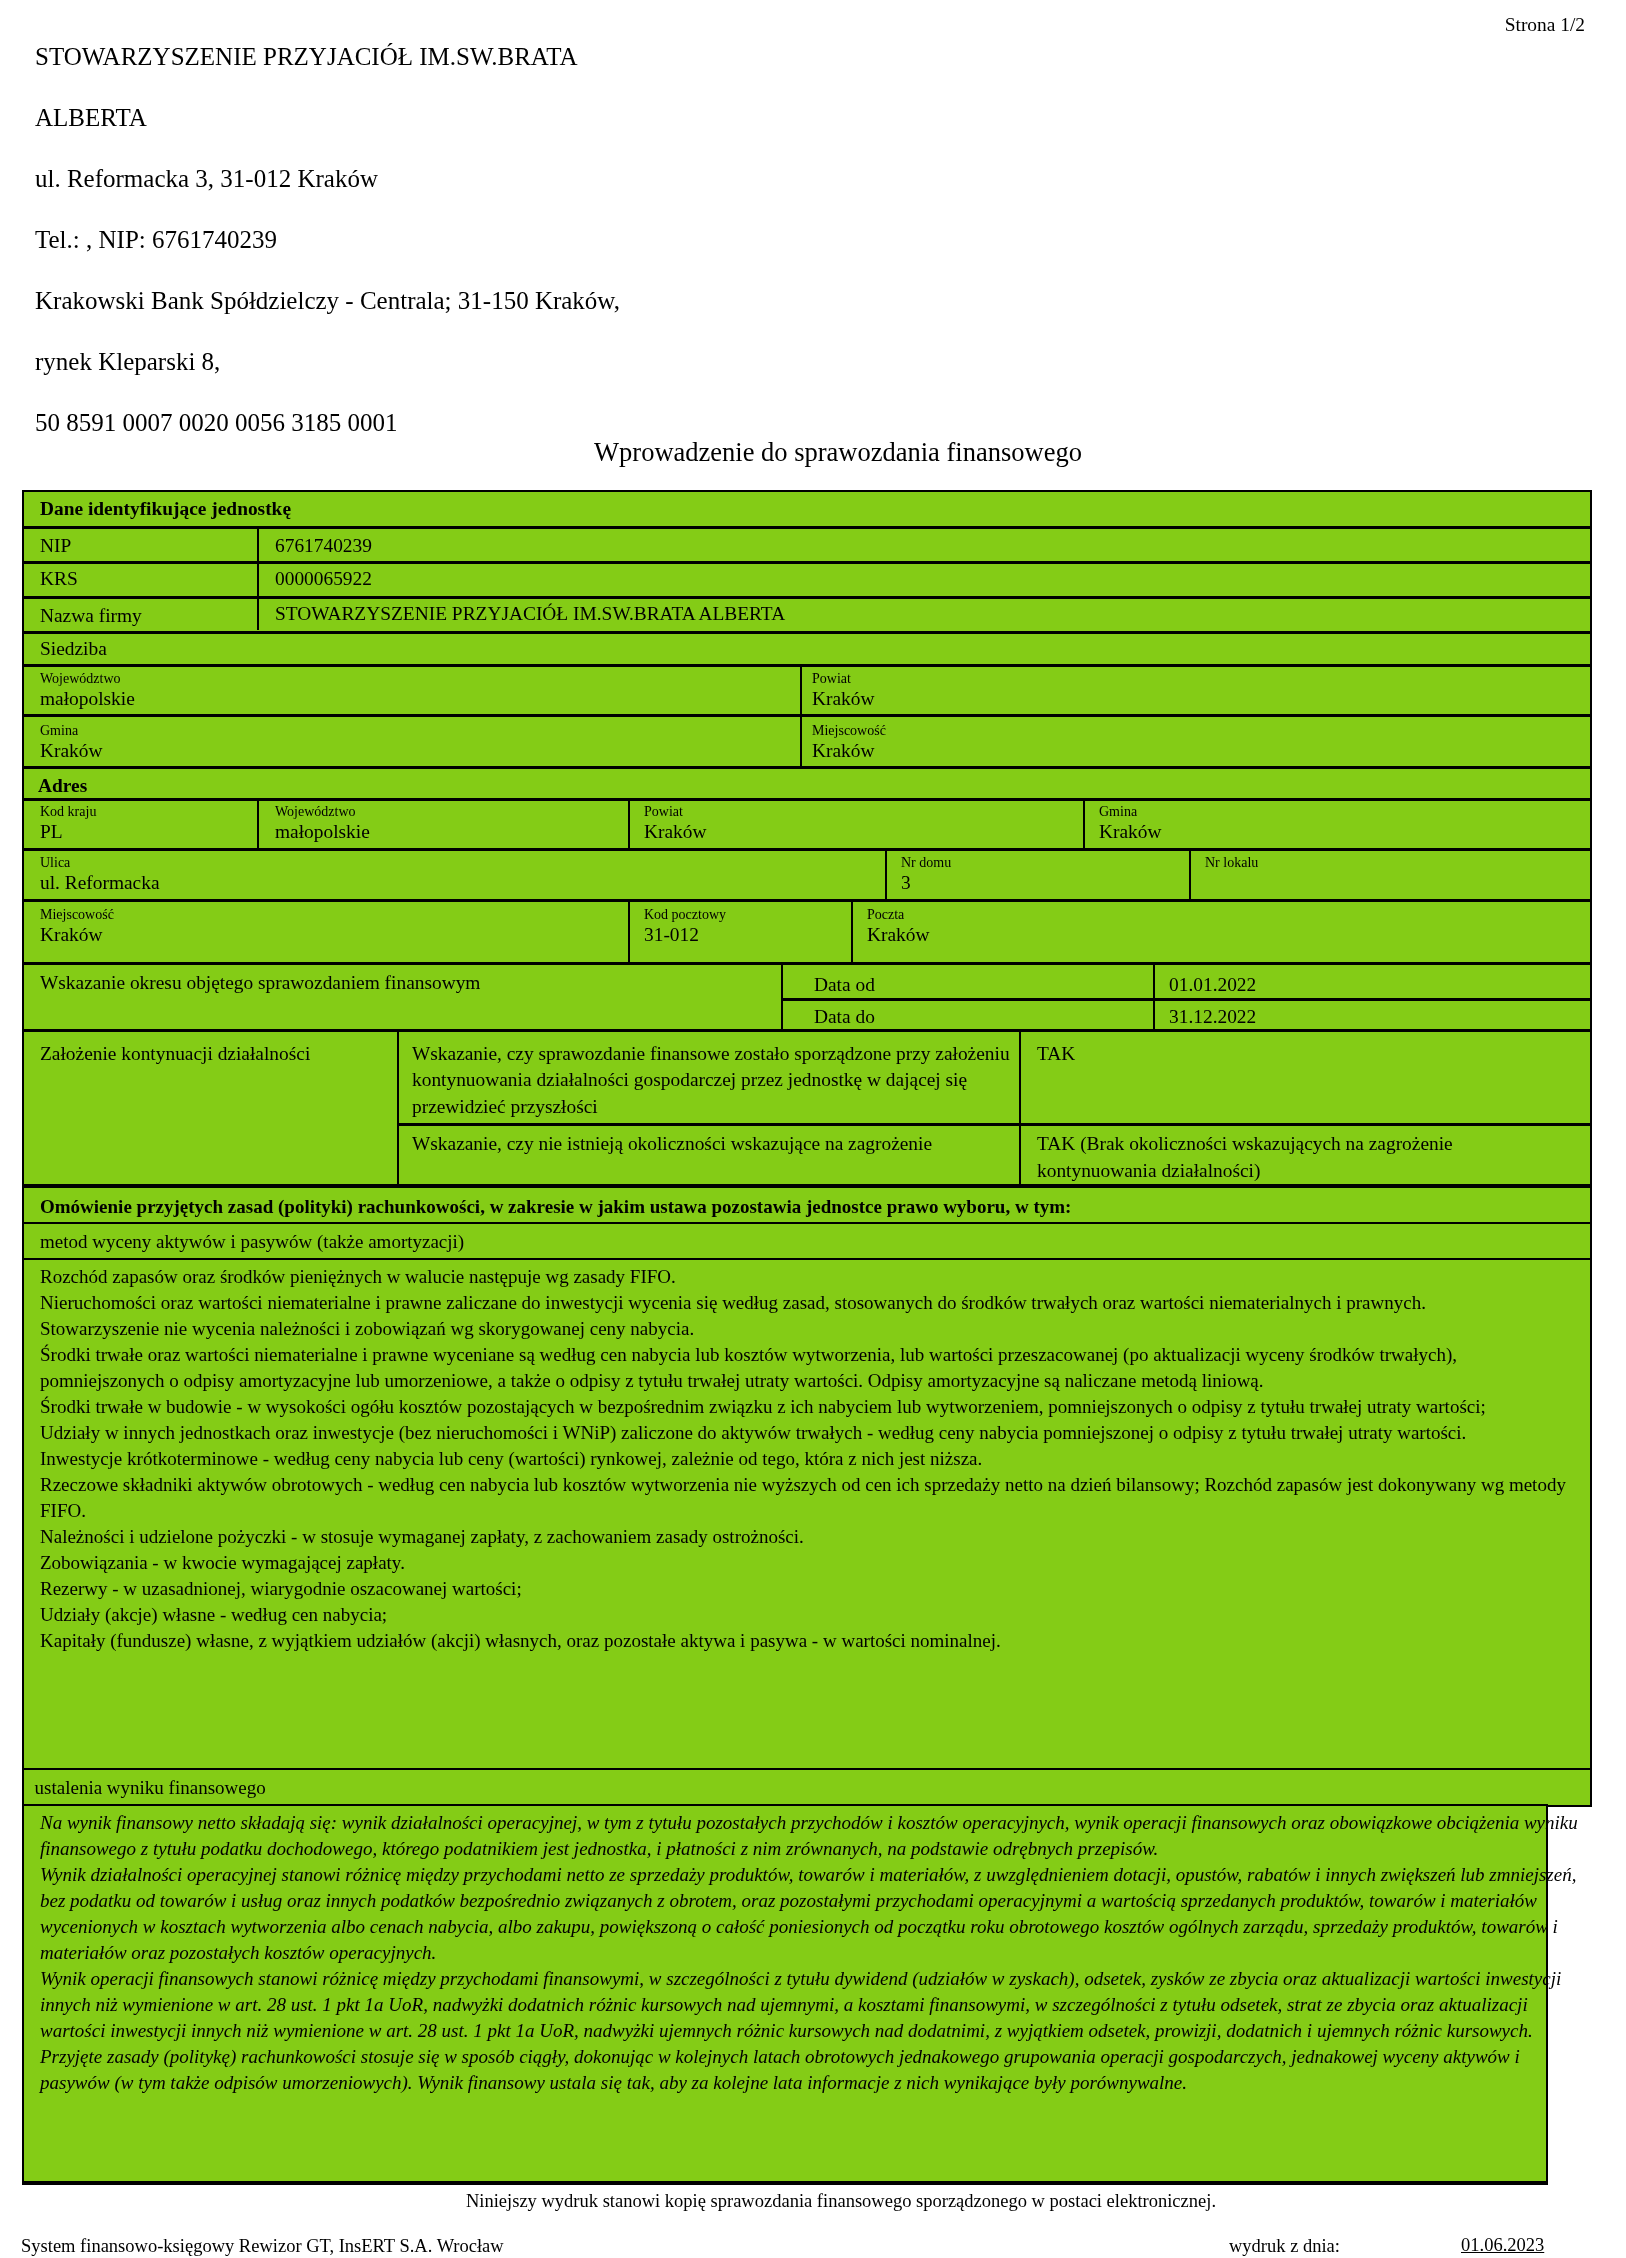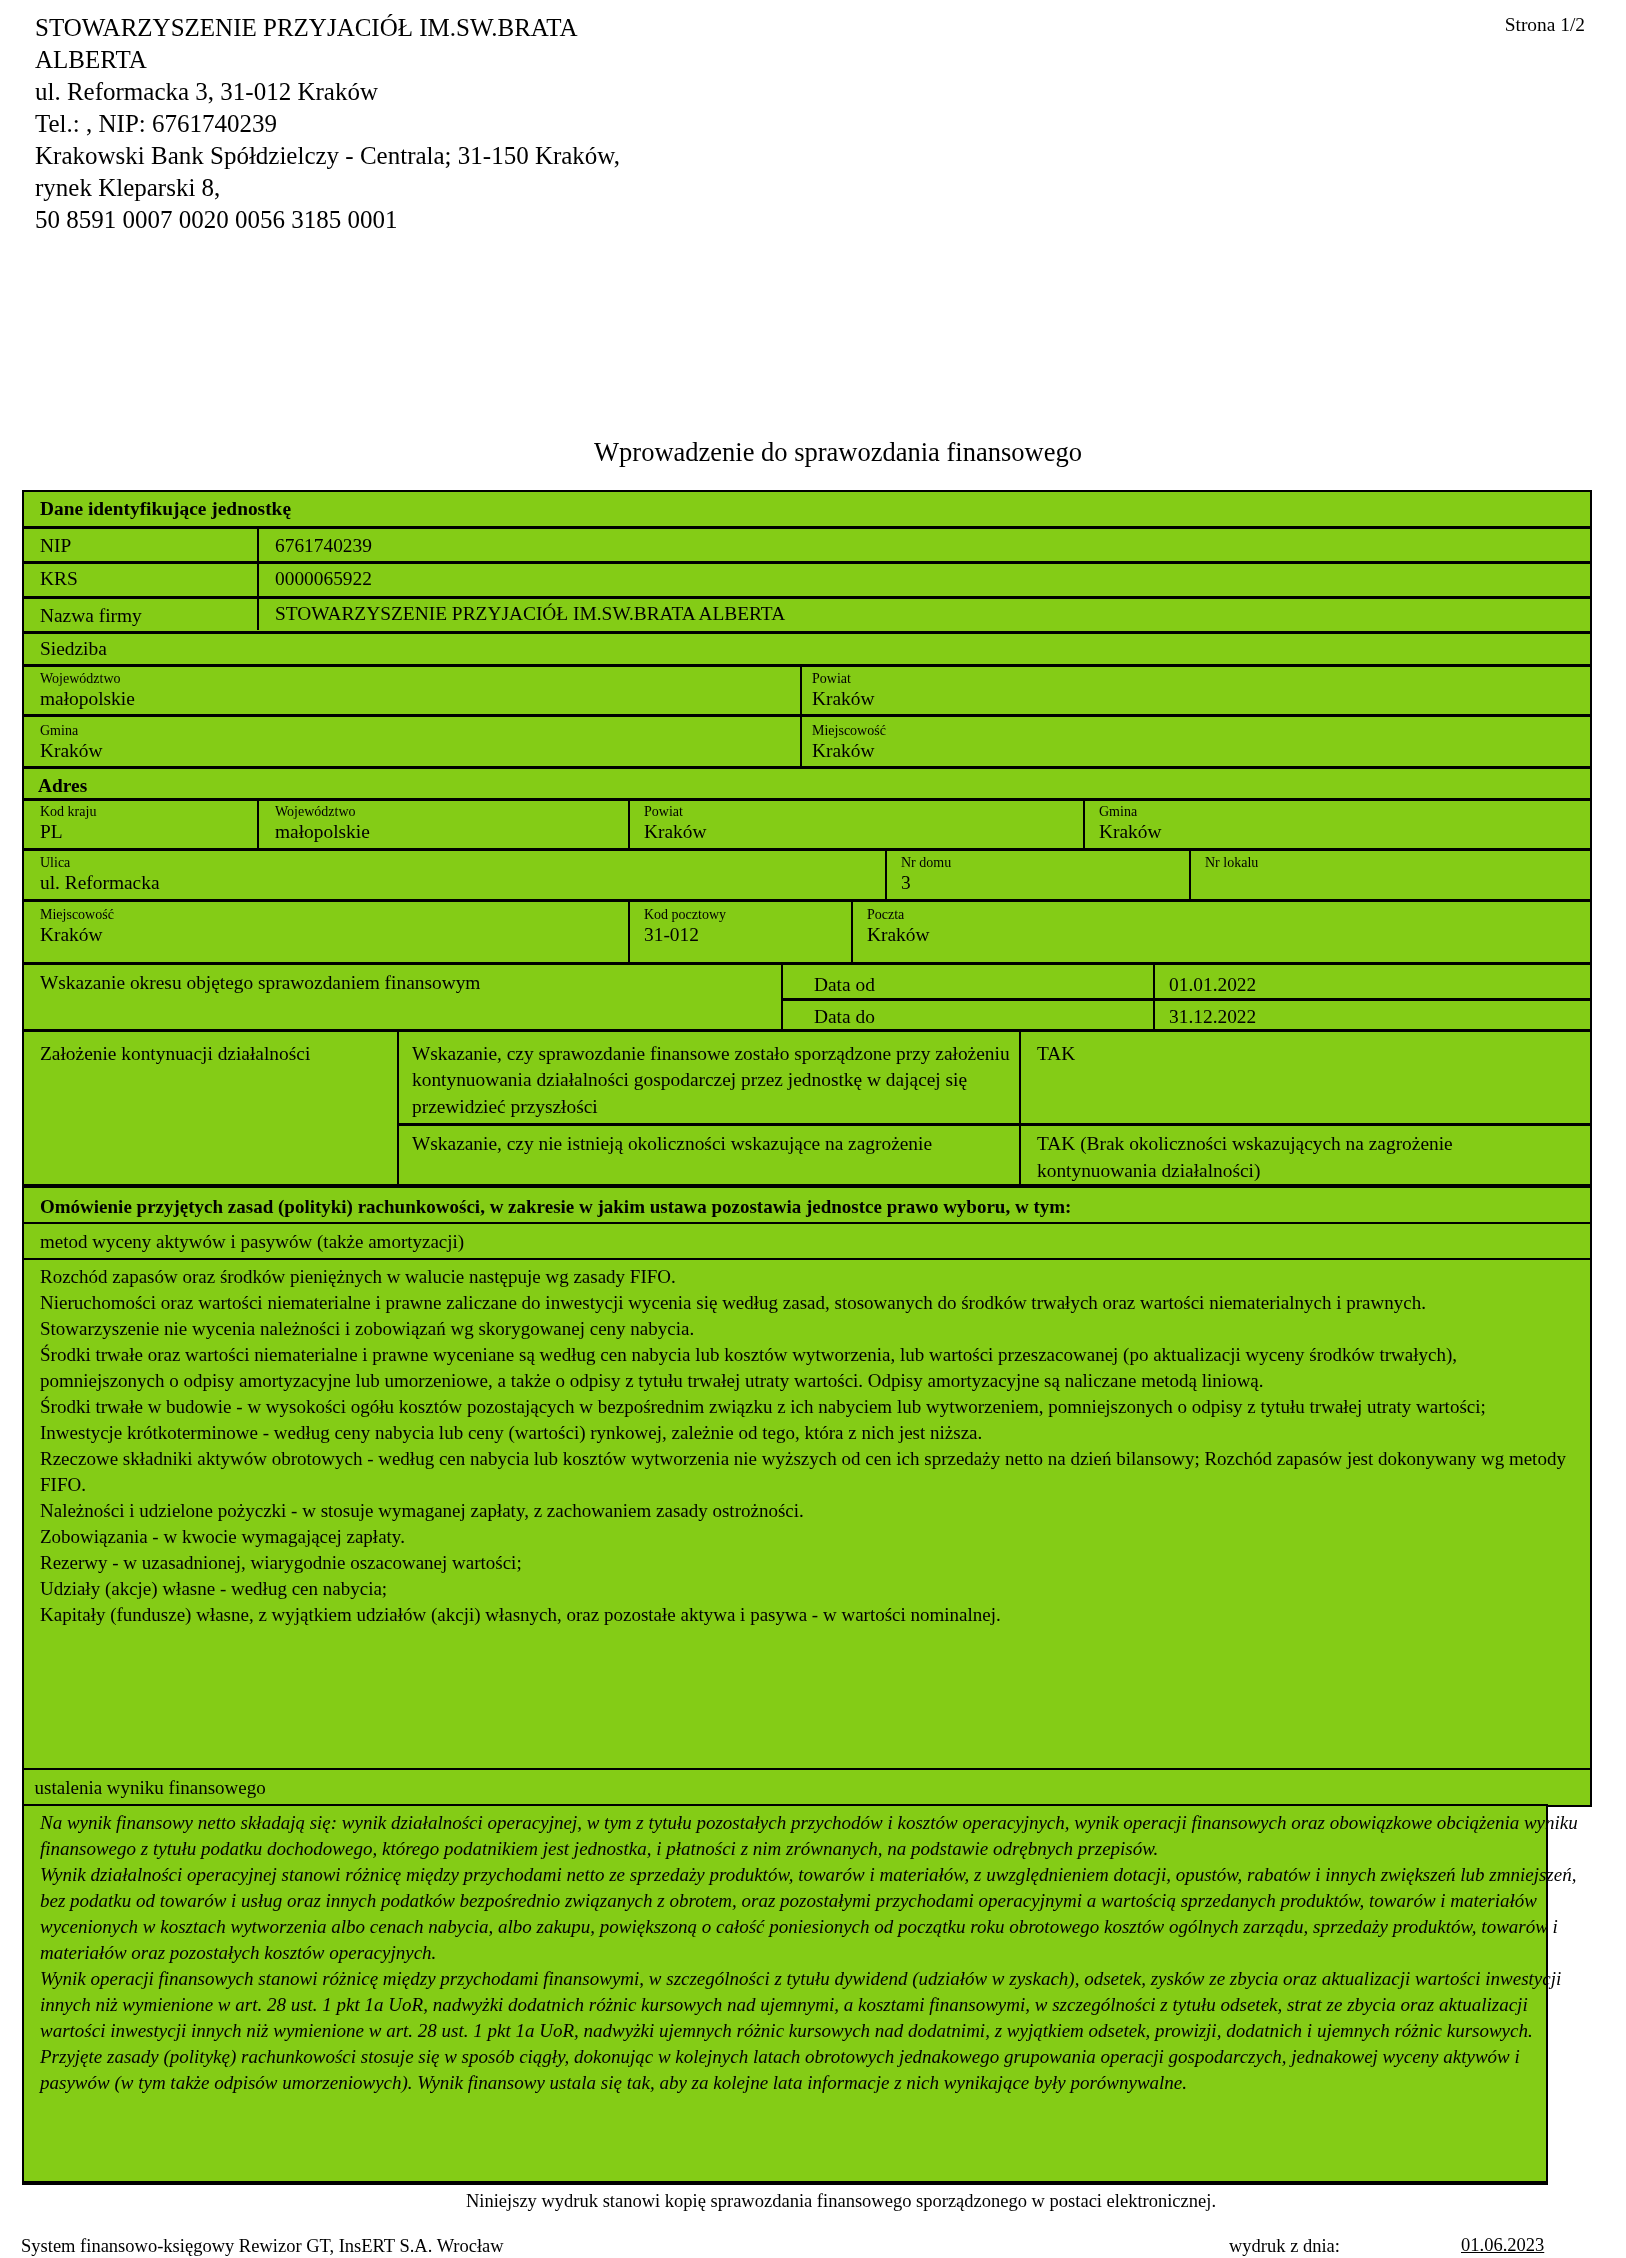--- a/index.html
+++ b/index.html
@@ -1,20 +1,20 @@
 <!DOCTYPE html>
 <html style="font-size:14px"><head>
 <meta charset="utf-8">
 <style>
   html, body { margin:0; padding:0; background:#ffffff; }
   body { width:1627px; height:2258px; position:relative; overflow:hidden;
          font-family:"Liberation Serif", serif; color:#000; }
   .abs { position:absolute; }
   .hdr { left:35px; top:12.4px; font-size:25px; line-height:32px; }
-  .hdr div { white-space:nowrap; }
+  .hdr div { white-space:nowrap;margin-top:29px; }
   .page-no { right:42px; top:14px; font-size:19.4px; }
   .doc-title { left:0; width:1627px; top:437px; text-align:center; font-size:26.5px; padding-left:49px; box-sizing:border-box; }
   .box { position:absolute; border:2.6px solid #000; box-sizing:border-box; background:#84cc16;padding-left:41px; }
   .cell { position:absolute; box-sizing:border-box; font-size:19.4px; line-height:25px; }
   .vl { position:absolute; width:1.8px; background:#000; }
   .hl { position:absolute; height:2.6px; background:#000; }
   .lbl { font-size:14px; line-height:16px; }
   .val { font-size:19.4px; line-height:23px; }
   .bold { font-weight:bold; }
   .para { font-size:19px; line-height:26px; }
@@ -165,20 +165,21 @@
 <div class="box" style="left:22px; top:1222px; width:1570px; height:39px;">
   <div class="cell" style="left:16px; top:5.3px; font-size:19px;">metod wyceny aktywów i pasywów (także amortyzacji)</div>
 </div>
 <div class="box" style="left:22px; top:1258px; width:1570px; height:513px;">
   <div class="cell para" style="left:16px; top:3.5px; width:1539px;">
     <div>Rozchód zapasów oraz środków pieniężnych w walucie następuje wg zasady FIFO.</div>
     <div>Nieruchomości oraz wartości niematerialne i prawne zaliczane do inwestycji wycenia się według zasad, stosowanych do środków trwałych oraz wartości niematerialnych i prawnych.</div>
     <div>Stowarzyszenie nie wycenia należności i zobowiązań wg skorygowanej ceny nabycia.</div>
     <div>Środki trwałe oraz wartości niematerialne i prawne wyceniane są według cen nabycia lub kosztów wytworzenia, lub wartości przeszacowanej (po aktualizacji wyceny środków trwałych), pomniejszonych o odpisy amortyzacyjne lub umorzeniowe, a także o odpisy z tytułu trwałej utraty wartości. Odpisy amortyzacyjne są naliczane metodą liniową.</div>
     <div>Środki trwałe w budowie - w wysokości ogółu kosztów pozostających w bezpośrednim związku z ich nabyciem lub wytworzeniem, pomniejszonych o odpisy z tytułu trwałej utraty wartości;</div>
+    <div>Udziały w innych jednostkach oraz inwestycje (bez nieruchomości i WNiP) zaliczone do aktywów trwałych - według ceny nabycia pomniejszonej o odpisy z tytułu trwałej utraty wartości.</div>
     <div>Inwestycje krótkoterminowe - według ceny nabycia lub ceny (wartości) rynkowej, zależnie od tego, która z nich jest niższa.</div>
     <div>Rzeczowe składniki aktywów obrotowych - według cen nabycia lub kosztów wytworzenia nie wyższych od cen ich sprzedaży netto na dzień bilansowy; Rozchód zapasów jest dokonywany wg metody FIFO.</div>
     <div>Należności i udzielone pożyczki - w stosuje wymaganej zapłaty, z zachowaniem zasady ostrożności.</div>
     <div>Zobowiązania - w kwocie wymagającej zapłaty.</div>
     <div>Rezerwy - w uzasadnionej, wiarygodnie oszacowanej wartości;</div>
     <div>Udziały (akcje) własne - według cen nabycia;</div>
     <div>Kapitały (fundusze) własne, z wyjątkiem udziałów (akcji) własnych, oraz pozostałe aktywa i pasywa - w wartości nominalnej.</div>
   </div>
 </div>
 <div class="box" style="left:22px; top:1768px; width:1570px; height:39px;">

